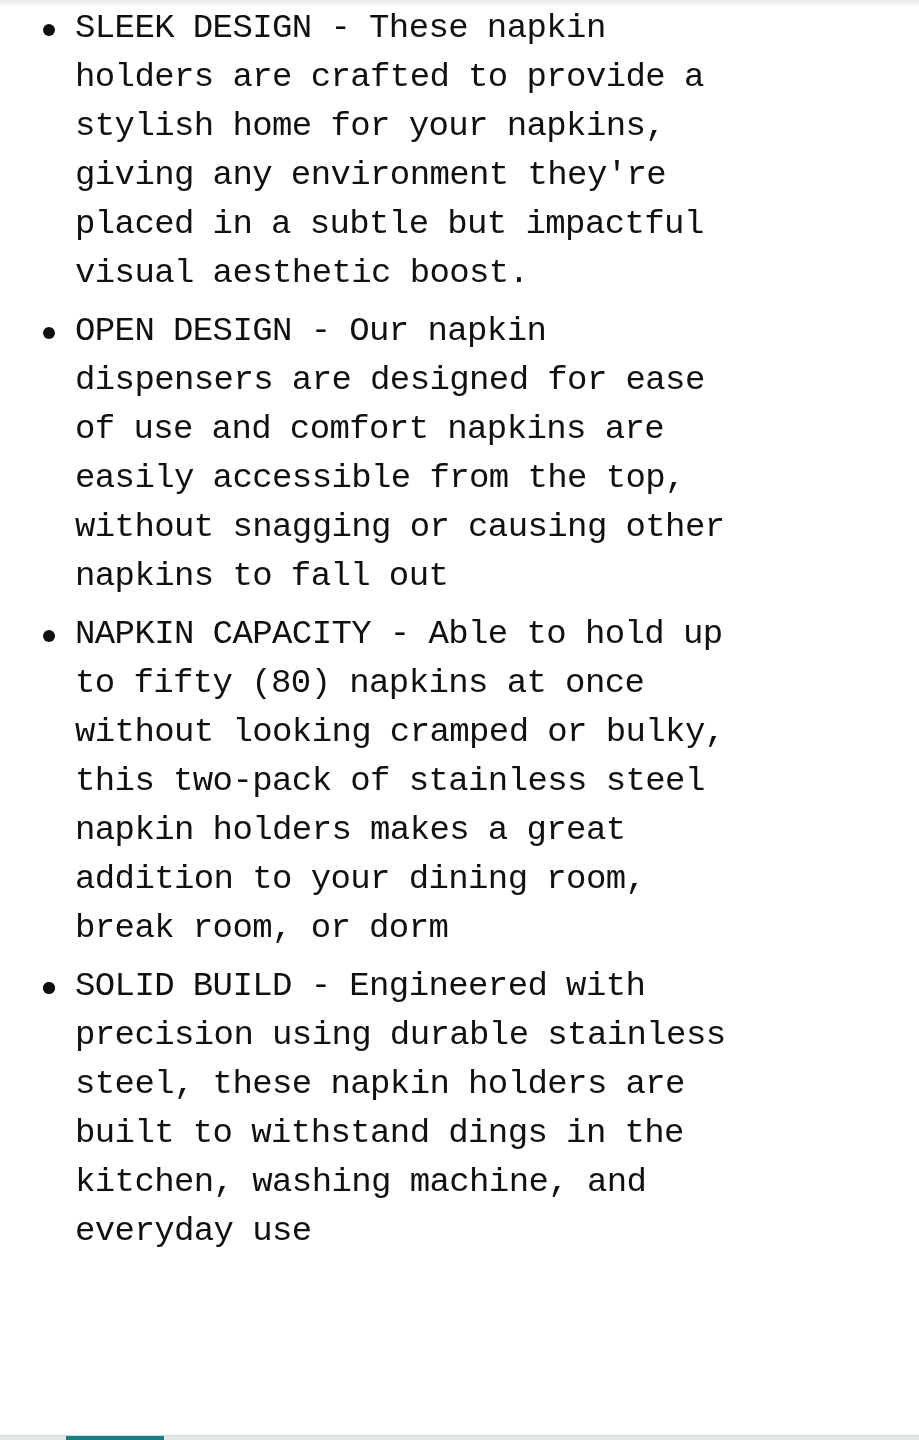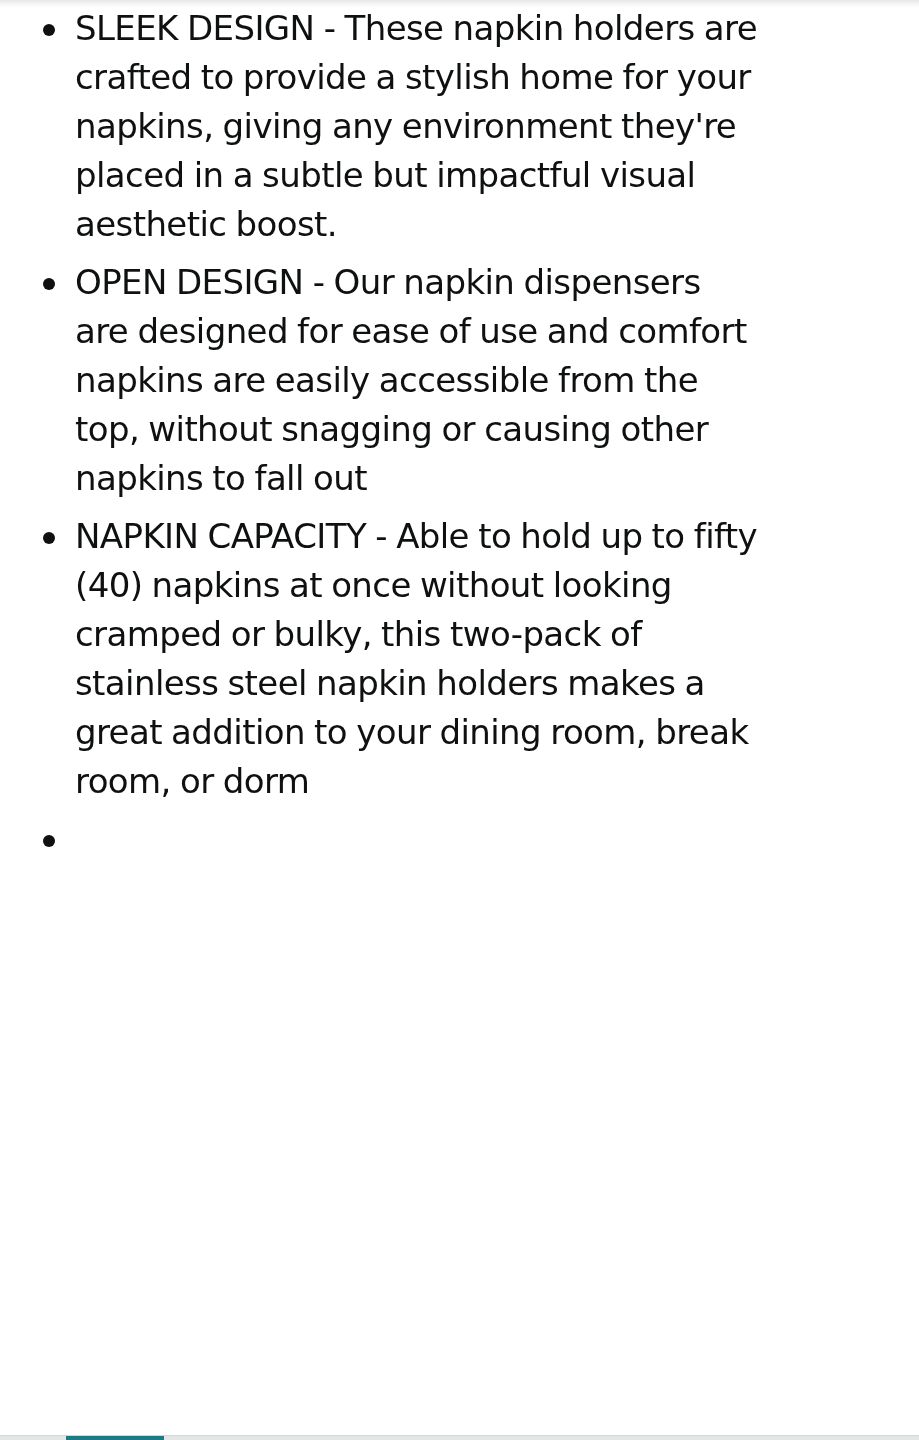--- a/index.html
+++ b/index.html
@@ -22,20 +22,21 @@
       background: linear-gradient(to bottom, #e6e6e6 0%, #f6f6f6 50%, #ffffff 100%);
     }
     .bullet-list {
       position: absolute;
       top: 4px;
       left: 0;
       width: 779px;
       margin: 0;
       padding: 0;
       list-style: none;
+      font-family: Liberation Mono, monospace;
     }
     .bullet-item {
       position: relative;
       padding-left: 75px;
       padding-right: 20px;
       font-size: 34px;
       line-height: 49px;
       margin-bottom: 9px;
       letter-spacing: -0.6px;
       word-spacing: -1px;
@@ -76,22 +77,26 @@
   <li class="bullet-item">
     <span class="bullet-dot"></span>
     <span>SLEEK DESIGN - These napkin holders are crafted to provide a stylish home for your napkins, giving any environment they're placed in a subtle but impactful visual aesthetic boost.</span>
   </li>
   <li class="bullet-item">
     <span class="bullet-dot"></span>
     <span>OPEN DESIGN - Our napkin dispensers are designed for ease of use and comfort napkins are easily accessible from the top, without snagging or causing other napkins to fall out</span>
   </li>
   <li class="bullet-item">
     <span class="bullet-dot"></span>
-    <span>NAPKIN CAPACITY - Able to hold up to fifty (40) napkins at once without looking cramped or bulky, this two-pack of stainless steel napkin holders makes a great addition to your dining room, break room, or dorm</span>
+    <span>NAPKIN CAPACITY - Able to hold up to fifty (80) napkins at once without looking cramped or bulky, this two-pack of stainless steel napkin holders makes a great addition to your dining room, break room, or dorm</span>
   </li>
   <li class="bullet-item">
     <span class="bullet-dot"></span>
+  </li>
+  <li class="bullet-item">
+    <span class="bullet-dot"></span>
+    <span>SOLID BUILD - Engineered with precision using durable stainless steel, these napkin holders are built to withstand dings in the kitchen, washing machine, and everyday use</span>
   </li>
 </ul>
 
 <div class="scroll-track">
   <div class="scroll-thumb"></div>
 </div>
 
 </body></html>

